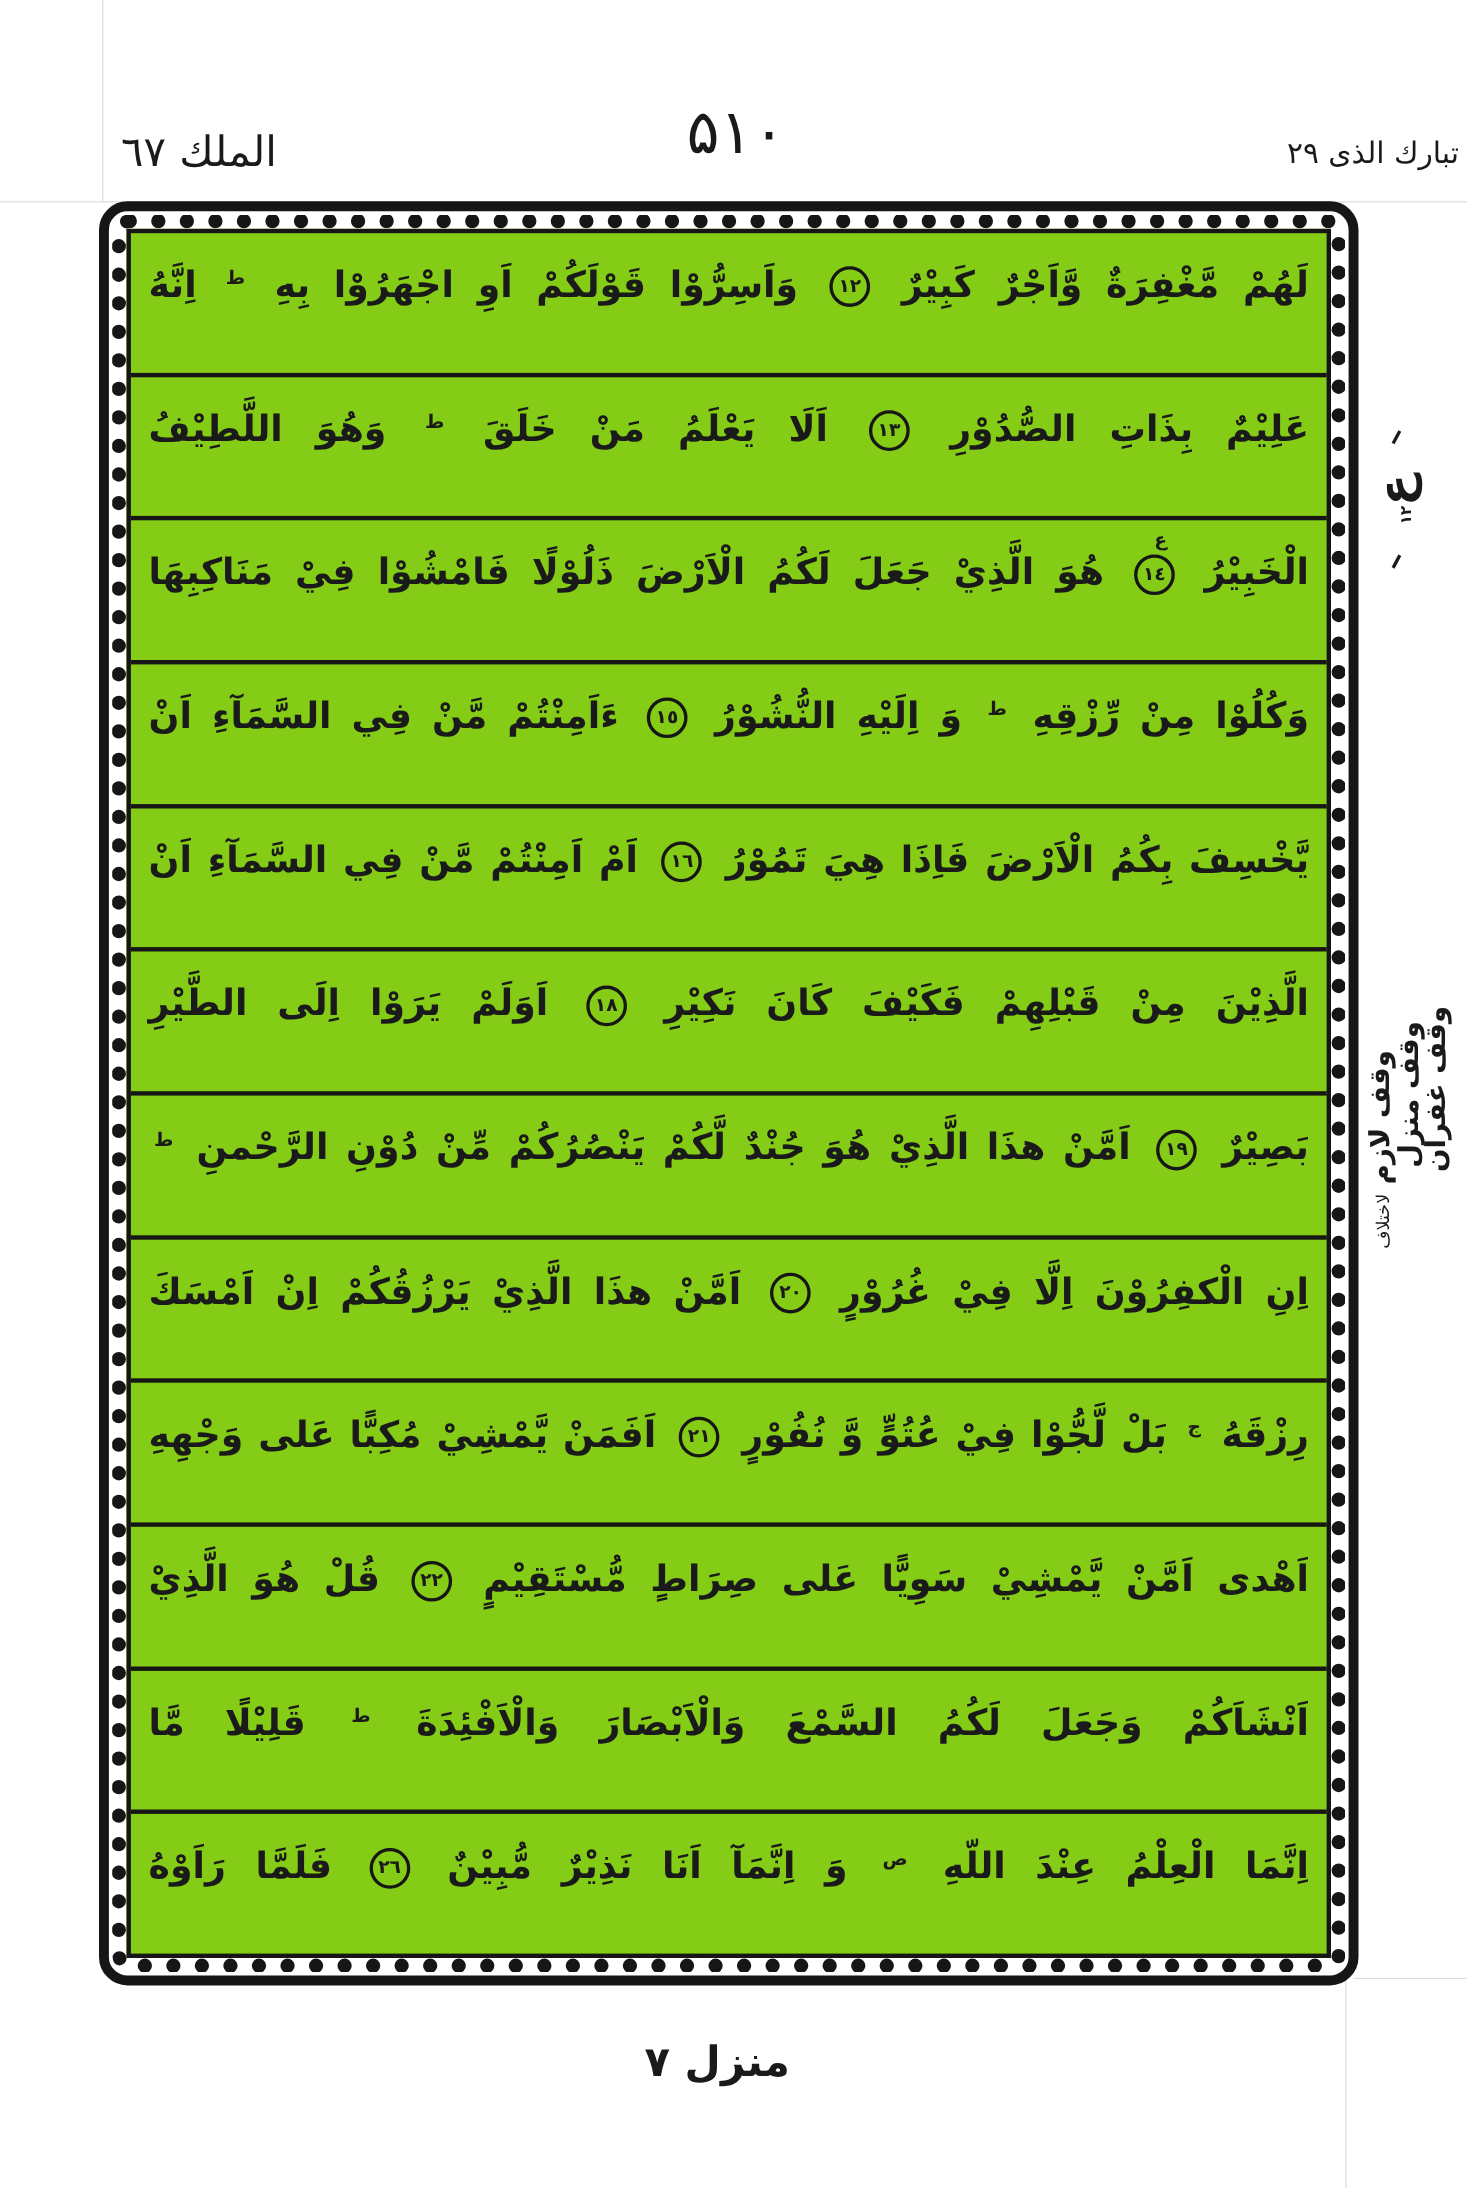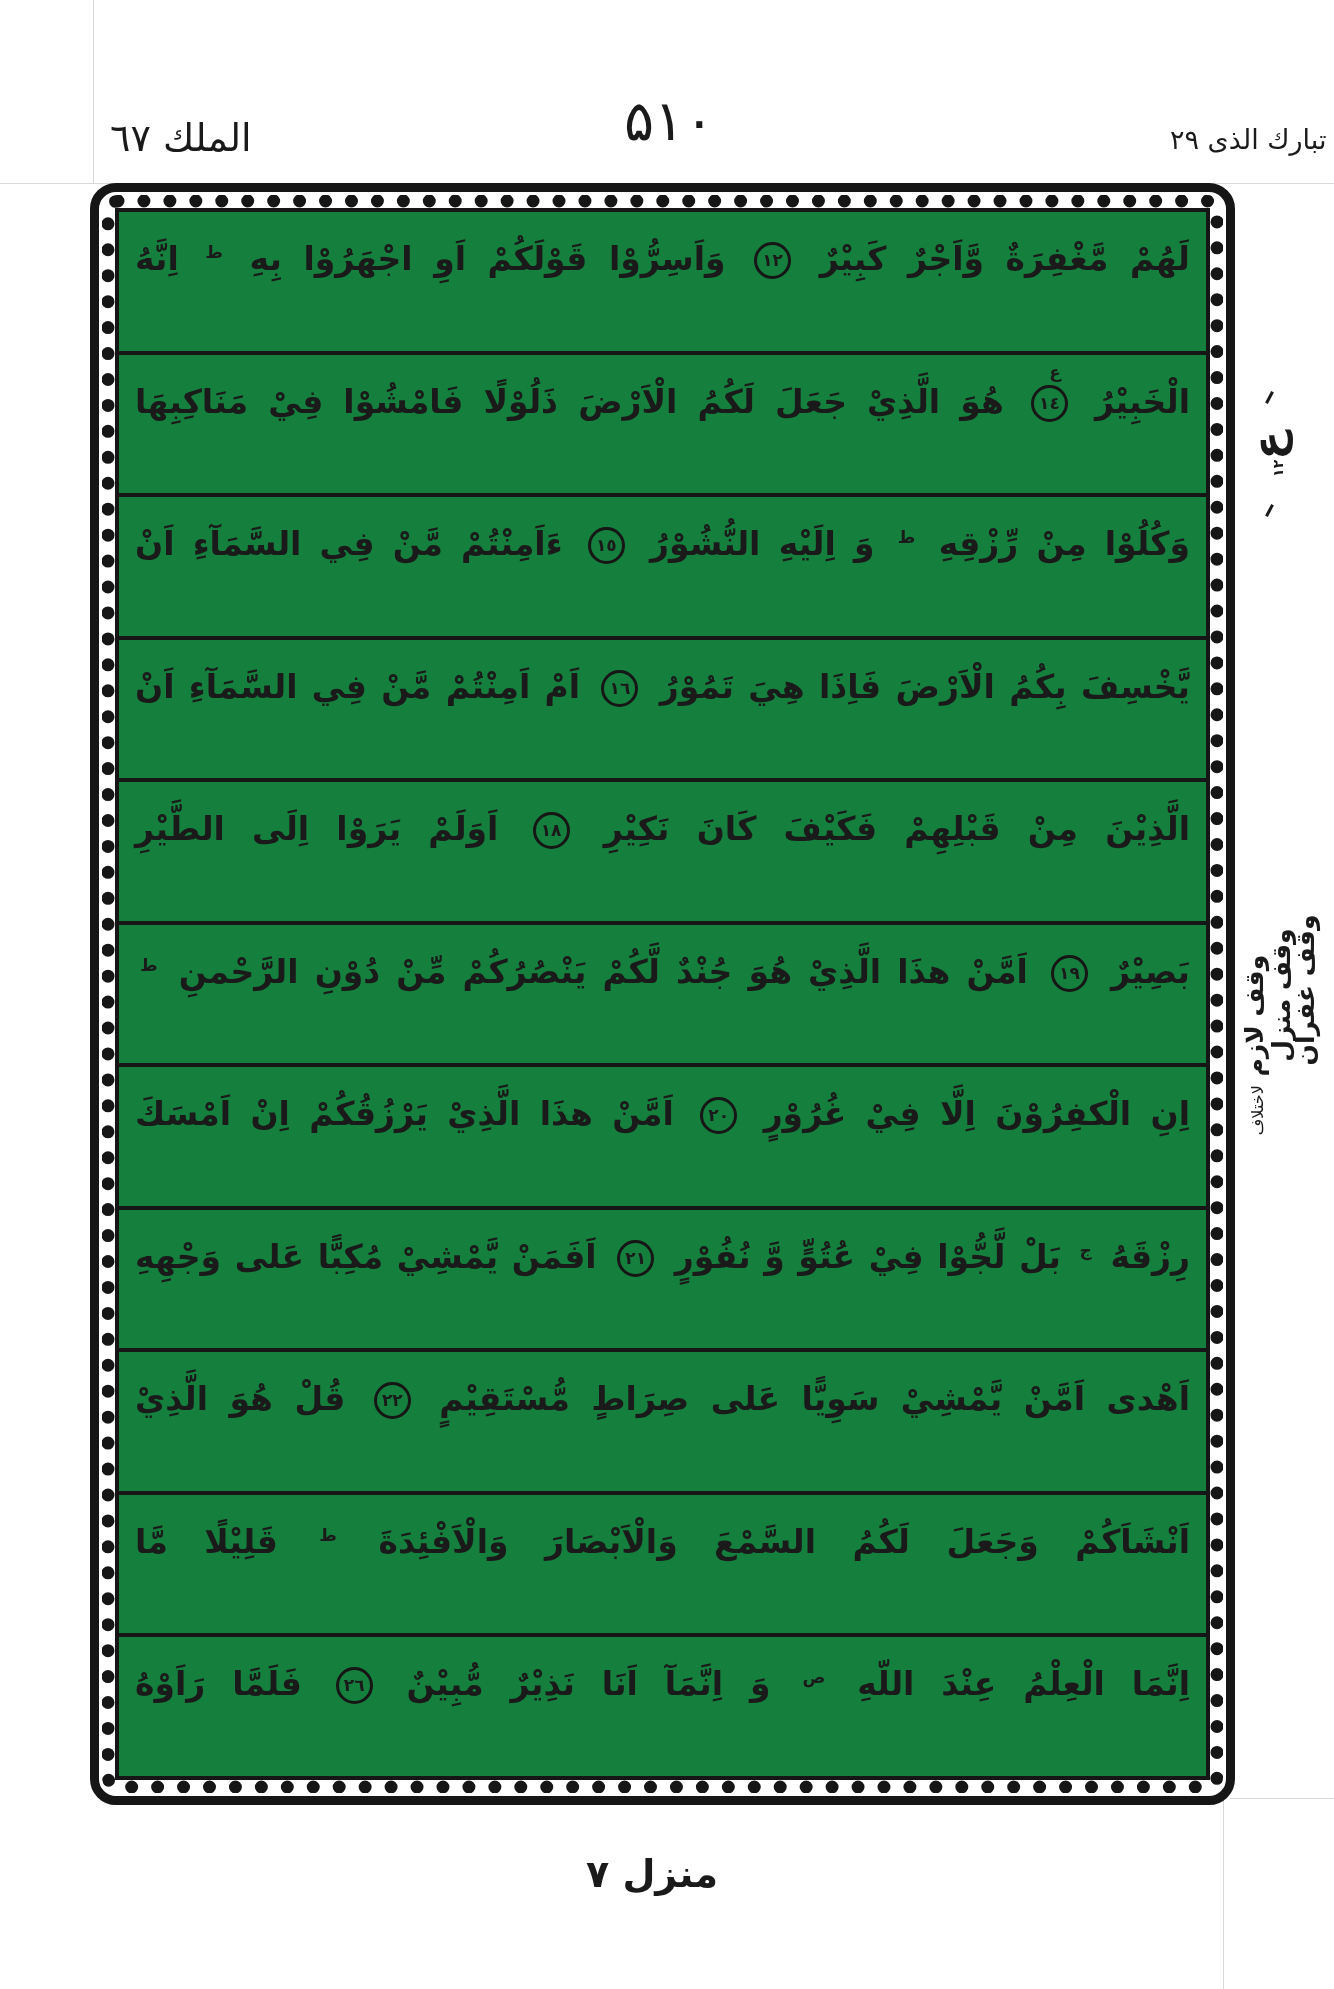--- a/index.html
+++ b/index.html
@@ -29,21 +29,21 @@
     box-sizing:border-box;border:9px solid #161616;border-radius:26px;
     padding:3px;background:#ffffff;z-index:3;
   }
   .bead{
     width:100%;height:100%;box-sizing:border-box;
     border:13px dotted #161616;border-radius:16px;
   }
   .inner{
     width:100%;height:100%;box-sizing:border-box;
     border:4px solid #161616;
-    display:flex;flex-direction:column;background:#15803d;
+    display:flex;flex-direction:column;background:#84cc16;
   }
   .row{
     flex:1 1 0;box-sizing:border-box;border-bottom:4px solid #161616;
     direction:rtl;text-align:justify;text-align-last:justify;text-justify:inter-word;
     font-weight:bold;font-size:33px;line-height:93px;
     padding:0 16px;overflow:visible;white-space:normal;
   }
   .row:last-child{border-bottom:none;}
   .ayah{
     display:inline-block;width:37px;height:37px;box-sizing:border-box;
@@ -86,20 +86,21 @@
   <div class="faint faint-h-botright"></div>
 
   <div class="hdr hdr-left">الملك ٦٧</div>
   <div class="hdr hdr-center">۵۱۰</div>
   <div class="hdr hdr-right">تبارك الذى ۲۹</div>
 
   <div class="frame">
     <div class="bead">
       <div class="inner">
           <div class="row"><span class="txt">لَهُمْ مَّغْفِرَةٌ وَّاَجْرٌ كَبِيْرٌ</span> <span class="ayah">١٢</span> <span class="txt">وَاَسِرُّوْا قَوْلَكُمْ اَوِ اجْهَرُوْا بِهِ</span> <span class="pause">ط</span> <span class="txt">اِنَّهُ</span> </div>
+          <div class="row"><span class="txt">عَلِيْمٌ بِذَاتِ الصُّدُوْرِ</span> <span class="ayah">١٣</span> <span class="txt">اَلَا يَعْلَمُ مَنْ خَلَقَ</span> <span class="pause">ط</span> <span class="txt">وَهُوَ اللَّطِيْفُ</span> </div>
           <div class="row"><span class="txt">الْخَبِيْرُ</span> <span class="ayah">١٤<span class="ruku-mini">ع</span></span> <span class="txt">هُوَ الَّذِيْ جَعَلَ لَكُمُ الْاَرْضَ ذَلُوْلًا فَامْشُوْا فِيْ مَنَاكِبِهَا</span> </div>
           <div class="row"><span class="txt">وَكُلُوْا مِنْ رِّزْقِهِ</span> <span class="pause">ط</span> <span class="txt">وَ اِلَيْهِ النُّشُوْرُ</span> <span class="ayah">١٥</span> <span class="txt">ءَاَمِنْتُمْ مَّنْ فِي السَّمَآءِ اَنْ</span> </div>
           <div class="row"><span class="txt">يَّخْسِفَ بِكُمُ الْاَرْضَ فَاِذَا هِيَ تَمُوْرُ</span> <span class="ayah">١٦</span> <span class="txt">اَمْ اَمِنْتُمْ مَّنْ فِي السَّمَآءِ اَنْ</span> </div>
           <div class="row"><span class="txt">الَّذِيْنَ مِنْ قَبْلِهِمْ فَكَيْفَ كَانَ نَكِيْرِ</span> <span class="ayah">١٨</span> <span class="txt">اَوَلَمْ يَرَوْا اِلَى الطَّيْرِ</span> </div>
           <div class="row"><span class="txt">بَصِيْرٌ</span> <span class="ayah">١٩</span> <span class="txt">اَمَّنْ هذَا الَّذِيْ هُوَ جُنْدٌ لَّكُمْ يَنْصُرُكُمْ مِّنْ دُوْنِ الرَّحْمنِ</span> <span class="pause">ط</span> </div>
           <div class="row"><span class="txt">اِنِ الْكفِرُوْنَ اِلَّا فِيْ غُرُوْرٍ</span> <span class="ayah">٢٠</span> <span class="txt">اَمَّنْ هذَا الَّذِيْ يَرْزُقُكُمْ اِنْ اَمْسَكَ</span> </div>
           <div class="row"><span class="txt">رِزْقَهُ</span> <span class="pause">ج</span> <span class="txt">بَلْ لَّجُّوْا فِيْ عُتُوٍّ وَّ نُفُوْرٍ</span> <span class="ayah">٢١</span> <span class="txt">اَفَمَنْ يَّمْشِيْ مُكِبًّا عَلى وَجْهِهِ</span> </div>
           <div class="row"><span class="txt">اَهْدى اَمَّنْ يَّمْشِيْ سَوِيًّا عَلى صِرَاطٍ مُّسْتَقِيْمٍ</span> <span class="ayah">٢٢</span> <span class="txt">قُلْ هُوَ الَّذِيْ</span> </div>
           <div class="row"><span class="txt">اَنْشَاَكُمْ وَجَعَلَ لَكُمُ السَّمْعَ وَالْاَبْصَارَ وَالْاَفْئِدَةَ</span> <span class="pause">ط</span> <span class="txt">قَلِيْلًا مَّا</span> </div>
           <div class="row"><span class="txt">اِنَّمَا الْعِلْمُ عِنْدَ اللّهِ</span> <span class="pause">ص</span> <span class="txt">وَ اِنَّمَآ اَنَا نَذِيْرٌ مُّبِيْنٌ</span> <span class="ayah">٢٦</span> <span class="txt">فَلَمَّا رَاَوْهُ</span> </div>

